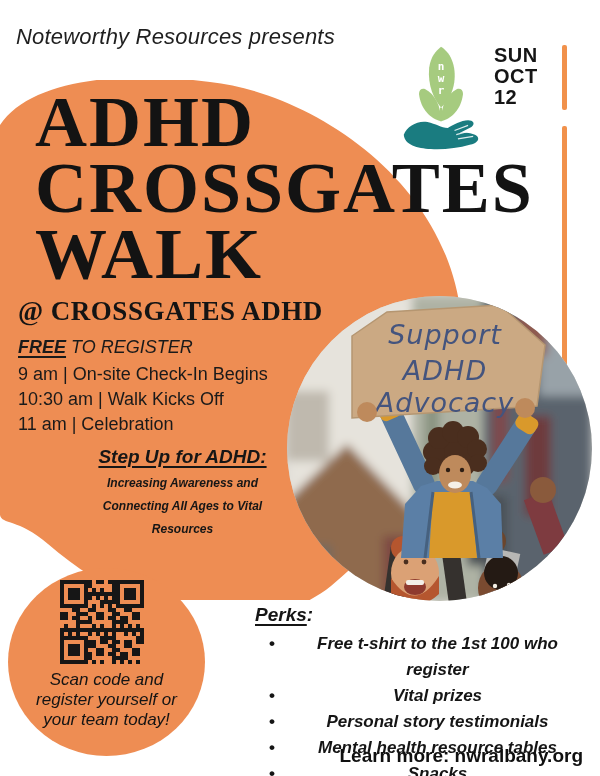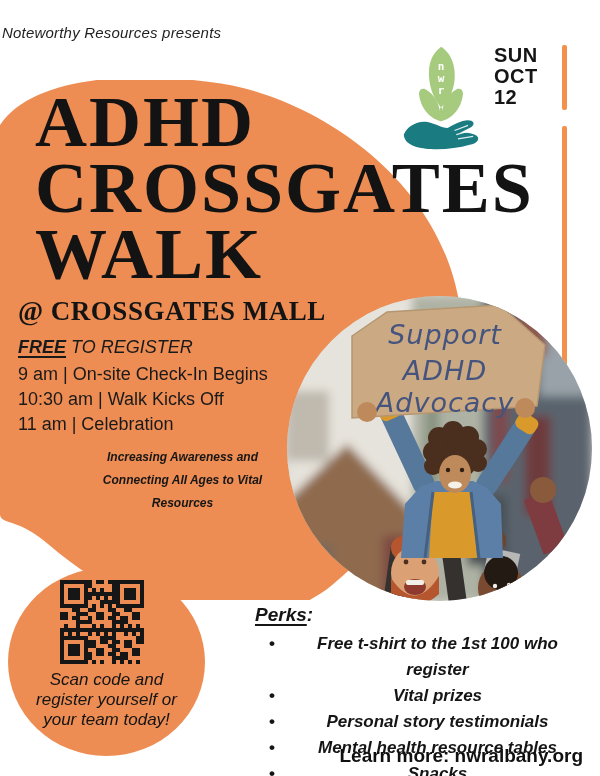--- a/index.html
+++ b/index.html
@@ -3,21 +3,21 @@
 <meta charset="utf-8">
 <style>
   html,body{margin:0;padding:0;}
   body{font-family:"Liberation Sans",sans-serif;background:#ffffff;}
   .canvas{position:relative;width:600px;height:776px;background:#ffffff;overflow:hidden;}
 
   
   .dome-svg{position:absolute;left:0;top:80px;width:480px;height:520px;}
 
   
-  .presenter{position:absolute;left:2px;top:24px;font-size:15px;font-style:italic;color:#1f1f1f;letter-spacing:.2px;}
+  .presenter{position:absolute;left:16px;top:24px;font-size:22px;font-style:italic;color:#1f1f1f;letter-spacing:.2px;}
 
   
   .logo{position:absolute;left:395px;top:45px;width:92px;height:110px;}
   .logo text{font-family:"DejaVu Sans Mono",monospace;font-weight:bold;font-size:13px;fill:#ffffff;}
 
   
   .datebox{position:absolute;left:494px;top:45px;width:60px;text-align:left;
            font-weight:bold;font-size:20px;line-height:21px;color:#151515;letter-spacing:.5px;}
 
   
@@ -106,33 +106,34 @@
 
   <div class="vbar b1" style="background-color: rgb(241, 145, 75);"></div>
   <div class="vbar b2" style="background-color: rgb(241, 145, 75);"></div>
 
   <div class="title">
     <div>ADHD</div>
     <div>CROSSGATES</div>
     <div>WALK</div>
   </div>
 
-  <div class="location">@ CROSSGATES MALL</div>
+  <div class="location">@ CROSSGATES ADHD</div>
 
   <div class="freeline">
     <span class="free">FREE</span><span> TO REGISTER</span>
   </div>
 
   <div class="sched">
     <div>9 am | On-site Check-In Begins</div>
     <div>10:30 am | Walk Kicks Off</div>
     <div>11 am | Celebration</div>
   </div>
 
   <div class="tagline">
+    <div class="head">Step Up for ADHD:</div>
     <div class="line">Increasing Awareness and</div>
     <div class="line">Connecting All Ages to Vital</div>
     <div class="line">Resources</div>
   </div>
 
   <svg class="photo" viewBox="0 0 305 305">
     <defs>
       <clipPath id="pc">
           <circle cx="152.5" cy="152.5" r="152.5"></circle>
         </clipPath>

